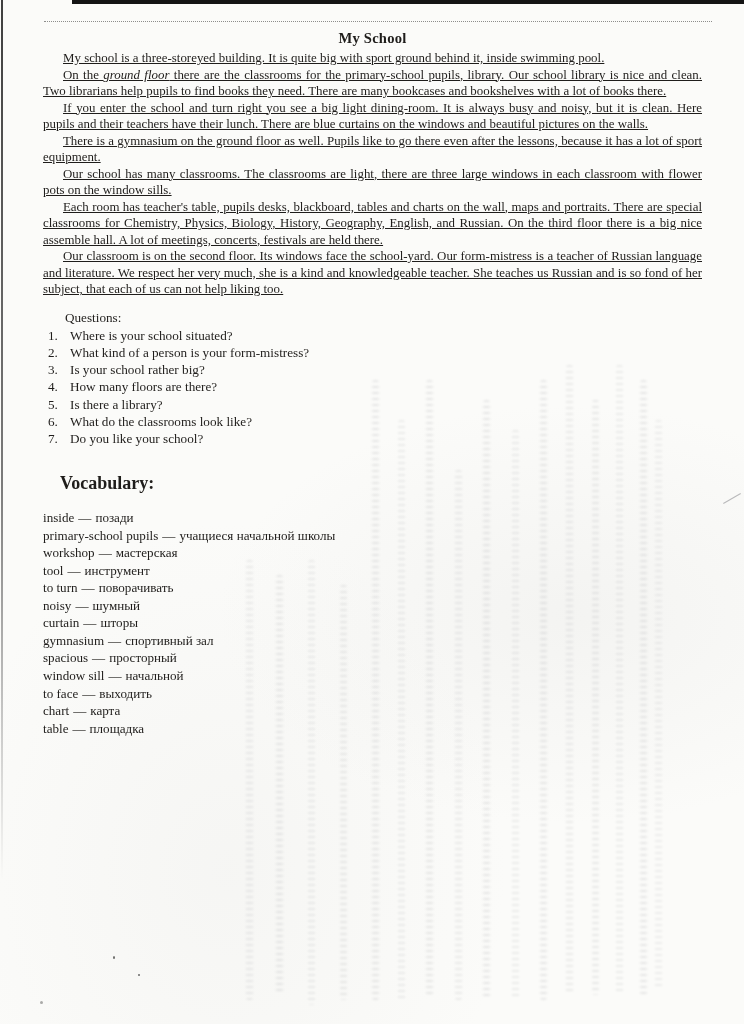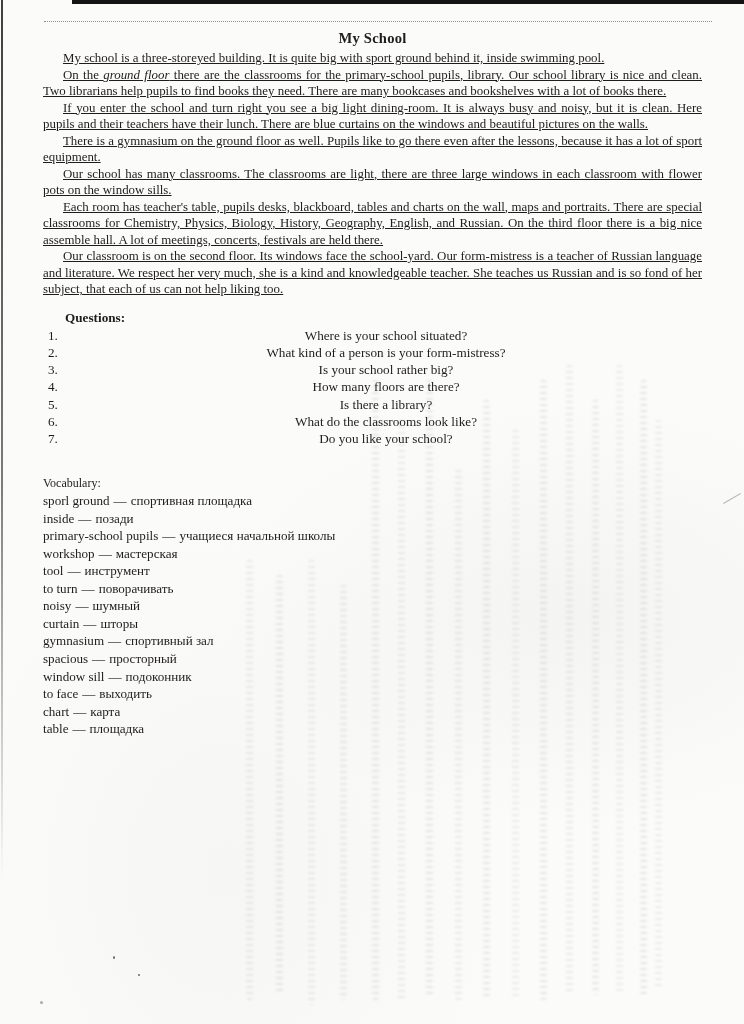--- a/index.html
+++ b/index.html
@@ -24,27 +24,27 @@
   .dotted-rule    { position:absolute; top:21px; left:44px; width:668px; height:0;
                     border-top:1.5px dotted #8d8d8b; }
 
   
   .content { position:absolute; left:43px; top:30px; width:659px; }
   .doc-title { font-size:14.6px; font-weight:bold; text-align:center; margin:0 0 3px 0; letter-spacing:0.2px; }
   .essay p { margin:0; font-size:12.9px; line-height:16.5px; text-align:justify; text-indent:20px;text-decoration:underline; }
   .essay i { font-style:italic; }
 
   .questions { margin-top:12px; }
-  .questions-heading { font-size:13.2px; font-weight:bold; margin:0 0 1px 22px; }
+  .questions-heading { font-size:13.2px; font-weight:normal; margin:0 0 1px 22px; }
   .q-row { display:flex; font-size:13.2px; line-height:17.3px; }
   .q-num { width:22px; margin-left:5px; flex:none; }
-  .q-text { flex:1;text-align:center; }
+  .q-text { flex:1; }
 
   .vocab { margin-top:27px; }
-  .vocab-heading { font-size:12px; font-weight:normal; margin:0; line-height:17.5px; }
+  .vocab-heading { font-size:18px; font-weight:bold; margin:17px; line-height:17.5px; }
   .v-row { font-size:13.1px; line-height:17.55px; }
   .v-sep { padding:0 4px; }
 
   
   .bleed { position:absolute; top:0; left:0; width:744px; height:1024px; pointer-events:none; }
   .bleed .col {
     position:absolute; width:7px; border-radius:3px;
     background:repeating-linear-gradient(180deg,
       rgba(128,130,136,0.55) 0px, rgba(128,130,136,0.55) 2px,
       rgba(128,130,136,0) 2px, rgba(128,130,136,0) 6px);
@@ -148,30 +148,29 @@
         <span class="q-text">What do the classrooms look like?</span>
       </div>
       <div class="q-row">
         <span class="q-num">7.</span>
         <span class="q-text">Do you like your school?</span>
       </div>
     </div>
 
     <div class="vocab">
       <p class="vocab-heading">Vocabulary:</p>
-      <div class="v-row"><span>sporl ground</span><span class="v-sep">—</span><span>спортивная площадка</span></div>
       <div class="v-row"><span>inside</span><span class="v-sep">—</span><span>позади</span></div>
       <div class="v-row"><span>primary-school pupils</span><span class="v-sep">—</span><span>учащиеся начальной школы</span></div>
       <div class="v-row"><span>workshop</span><span class="v-sep">—</span><span>мастерская</span></div>
       <div class="v-row"><span>tool</span><span class="v-sep">—</span><span>инструмент</span></div>
       <div class="v-row"><span>to turn</span><span class="v-sep">—</span><span>поворачивать</span></div>
       <div class="v-row"><span>noisy</span><span class="v-sep">—</span><span>шумный</span></div>
       <div class="v-row"><span>curtain</span><span class="v-sep">—</span><span>шторы</span></div>
       <div class="v-row"><span>gymnasium</span><span class="v-sep">—</span><span>спортивный зал</span></div>
       <div class="v-row"><span>spacious</span><span class="v-sep">—</span><span>просторный</span></div>
-      <div class="v-row"><span>window sill</span><span class="v-sep">—</span><span>подоконник</span></div>
+      <div class="v-row"><span>window sill</span><span class="v-sep">—</span><span>начальной</span></div>
       <div class="v-row"><span>to face</span><span class="v-sep">—</span><span>выходить</span></div>
       <div class="v-row"><span>chart</span><span class="v-sep">—</span><span>карта</span></div>
       <div class="v-row"><span>table</span><span class="v-sep">—</span><span>площадка</span></div>
     </div>
 
   </div>
 </div>
 
 </body></html>

